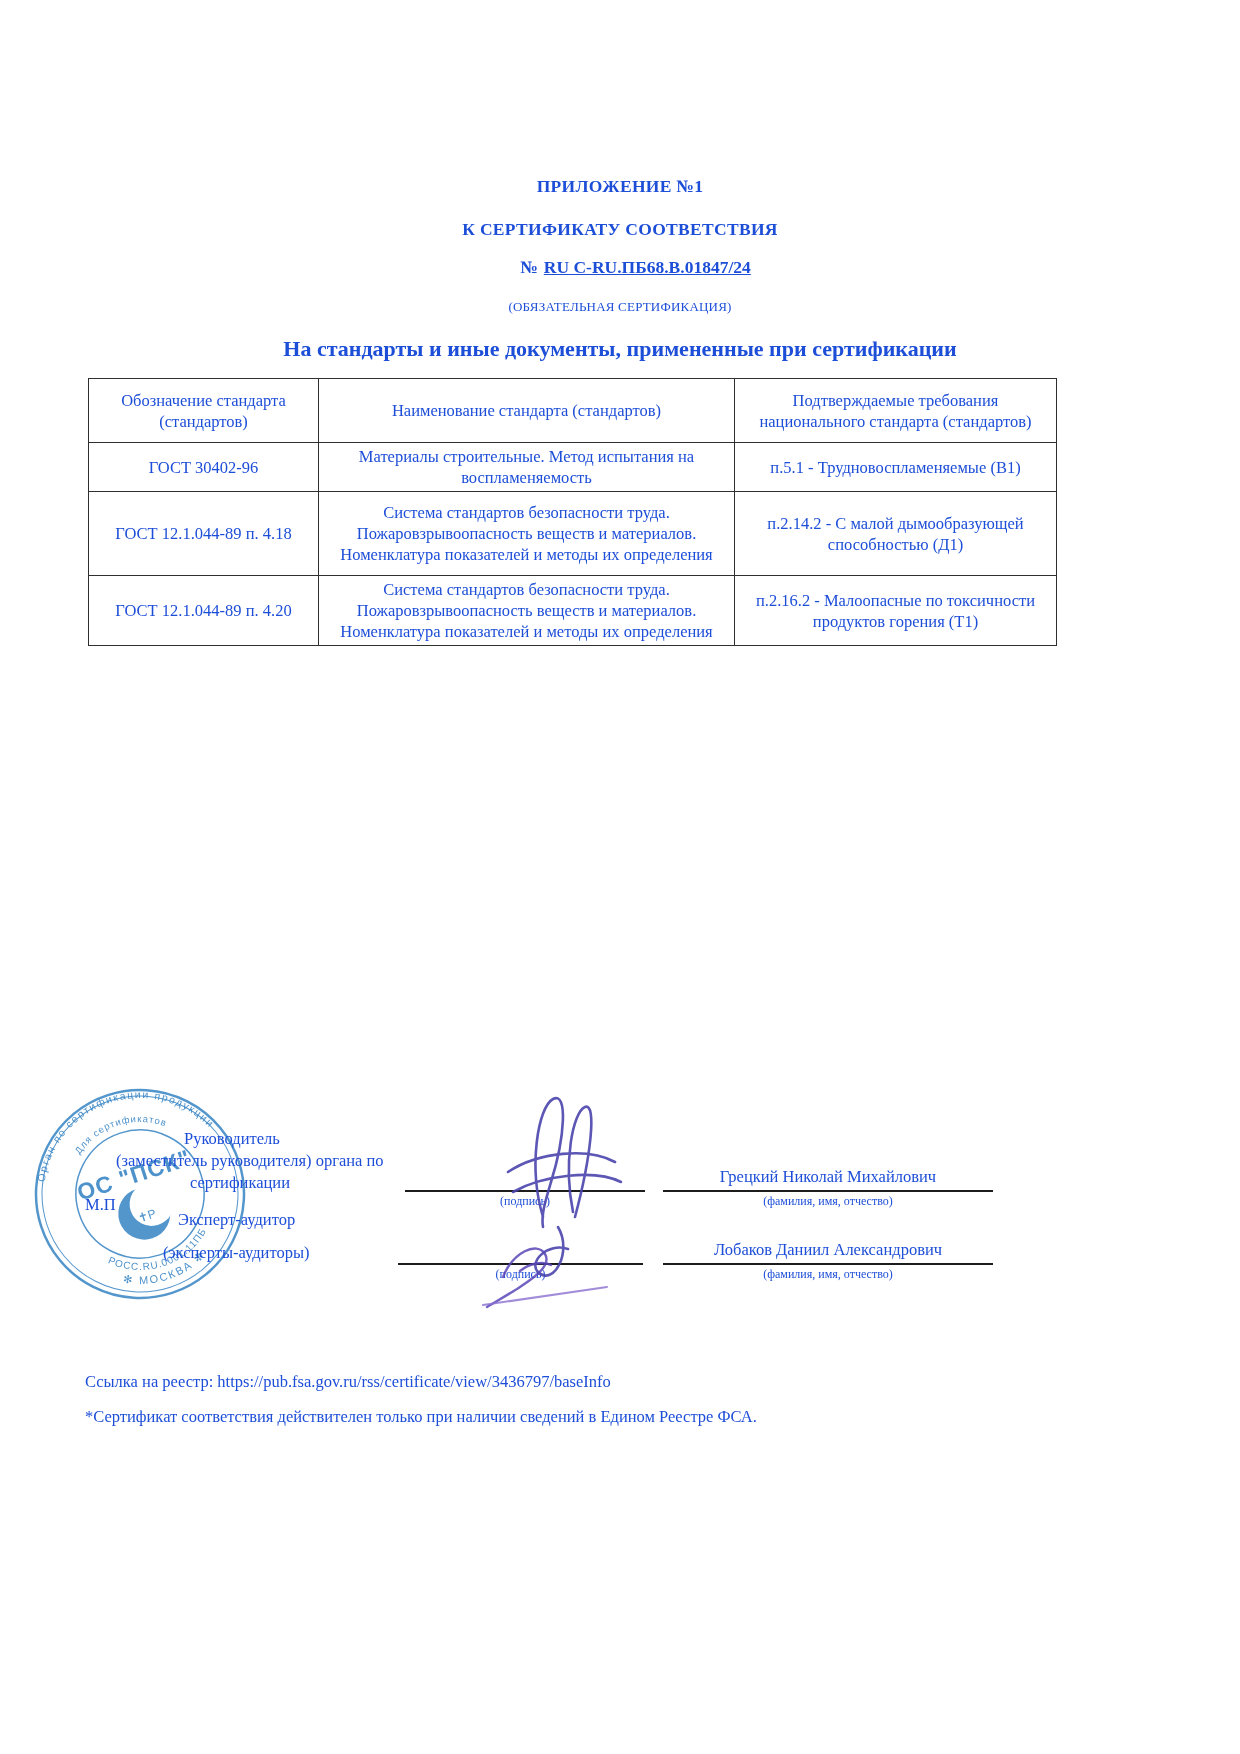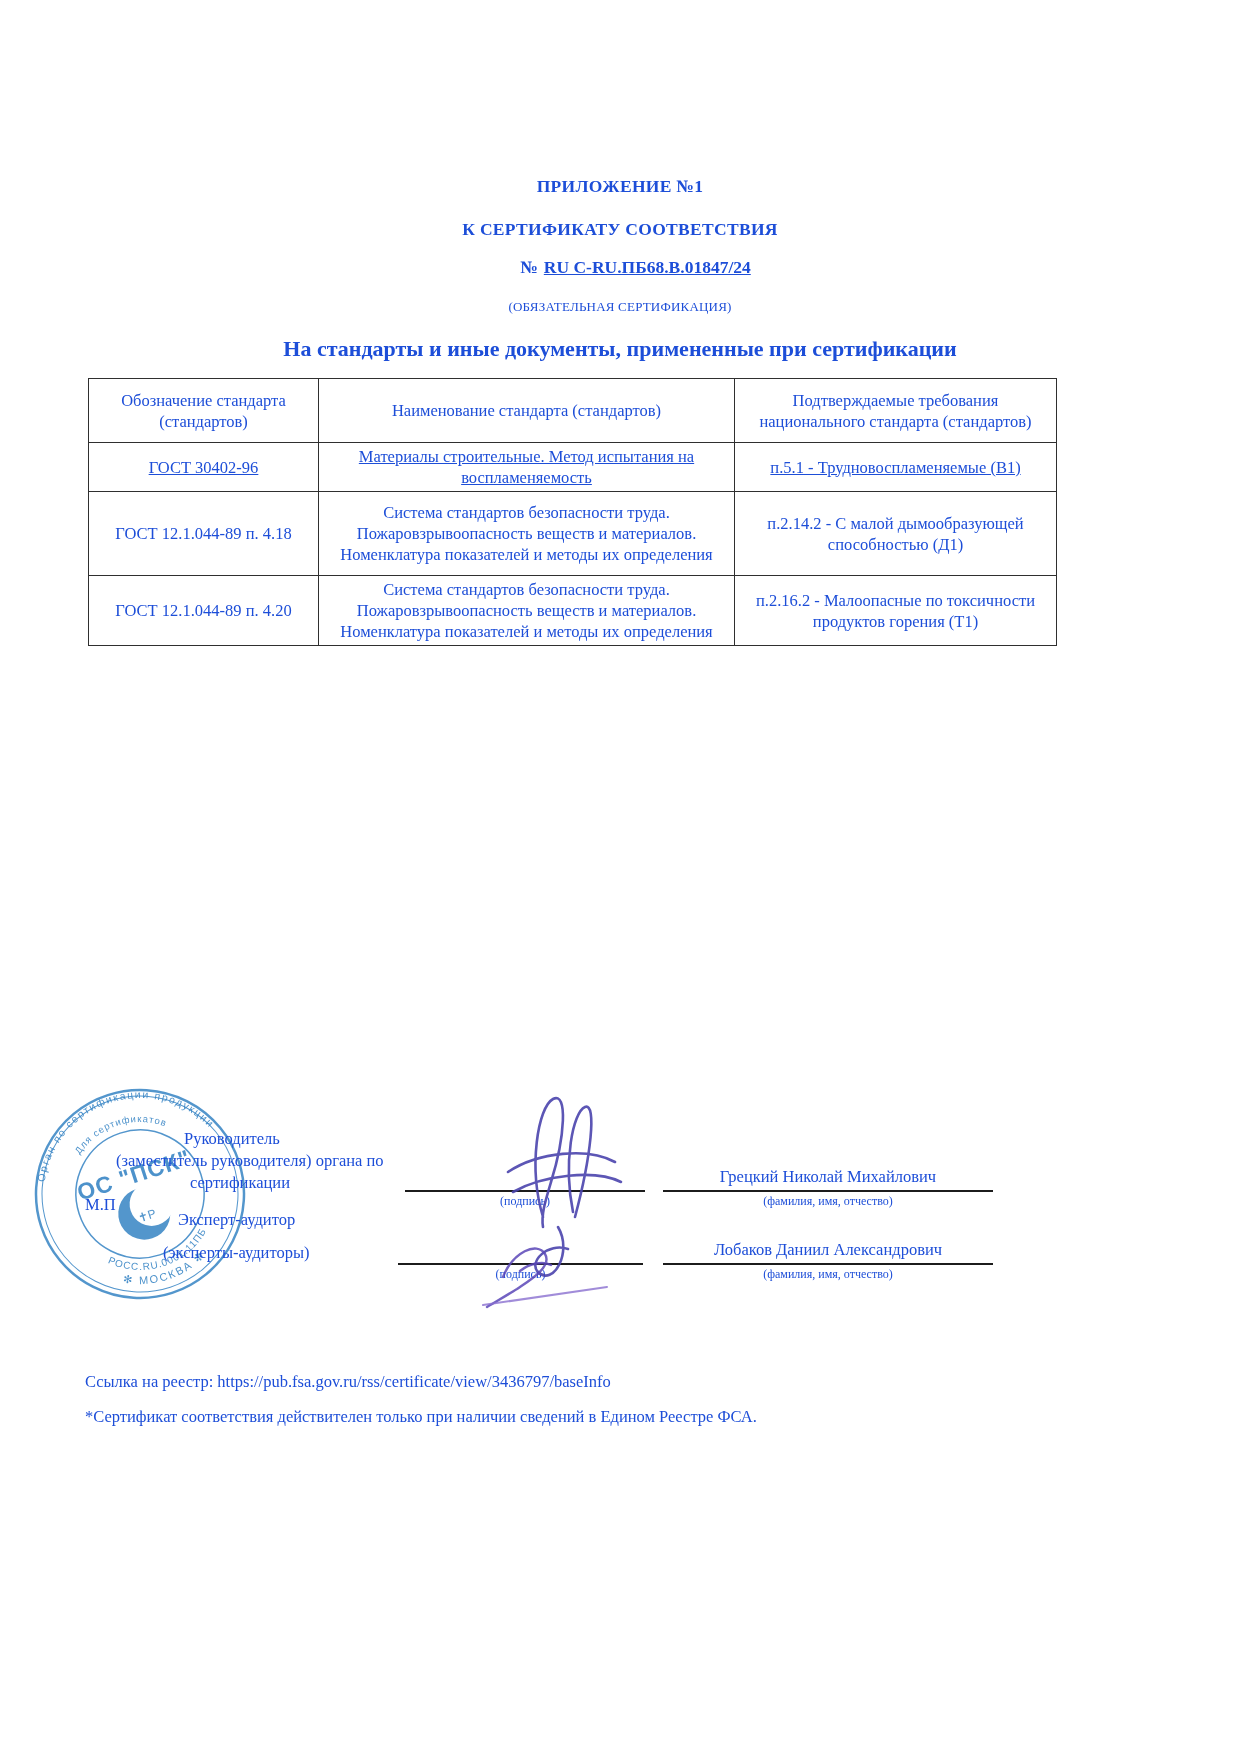--- a/index.html
+++ b/index.html
@@ -27,21 +27,21 @@
     font-size:16.5px; line-height:21px;
     table-layout: fixed;
   }
   .std-table th, .std-table td {
     border:1px solid #2f2f2f;
     text-align:center; vertical-align:middle;
     padding:3px 10px;
     font-weight:normal;
   }
   .std-table thead tr { height:64px; }
-  .r1 { height:46px; } .r2 { height:46px;text-decoration:underline; } .r3 { height:84px; } .r4 { height:64px; }
+  .r1 { height:46px; } .r2 { height:46px; } .r3 { height:84px; } .r4 { height:64px; }
 
   .abs { position:absolute; }
   .roletxt { font-size:16.5px; line-height:21px; white-space:nowrap; z-index:3; }
 
   .sigline { position:absolute; height:0; border-top:2px solid #1c1c1c; }
   .under-label { position:absolute; text-align:center; font-size:12px; }
   .over-name  { position:absolute; text-align:center; font-size:16.5px; }
 
   .footer-note { position:absolute; left:85px; top:1407px; font-size:16.5px; }
   .footer-link { position:absolute; left:85px; top:1372px; font-size:16.5px; }

